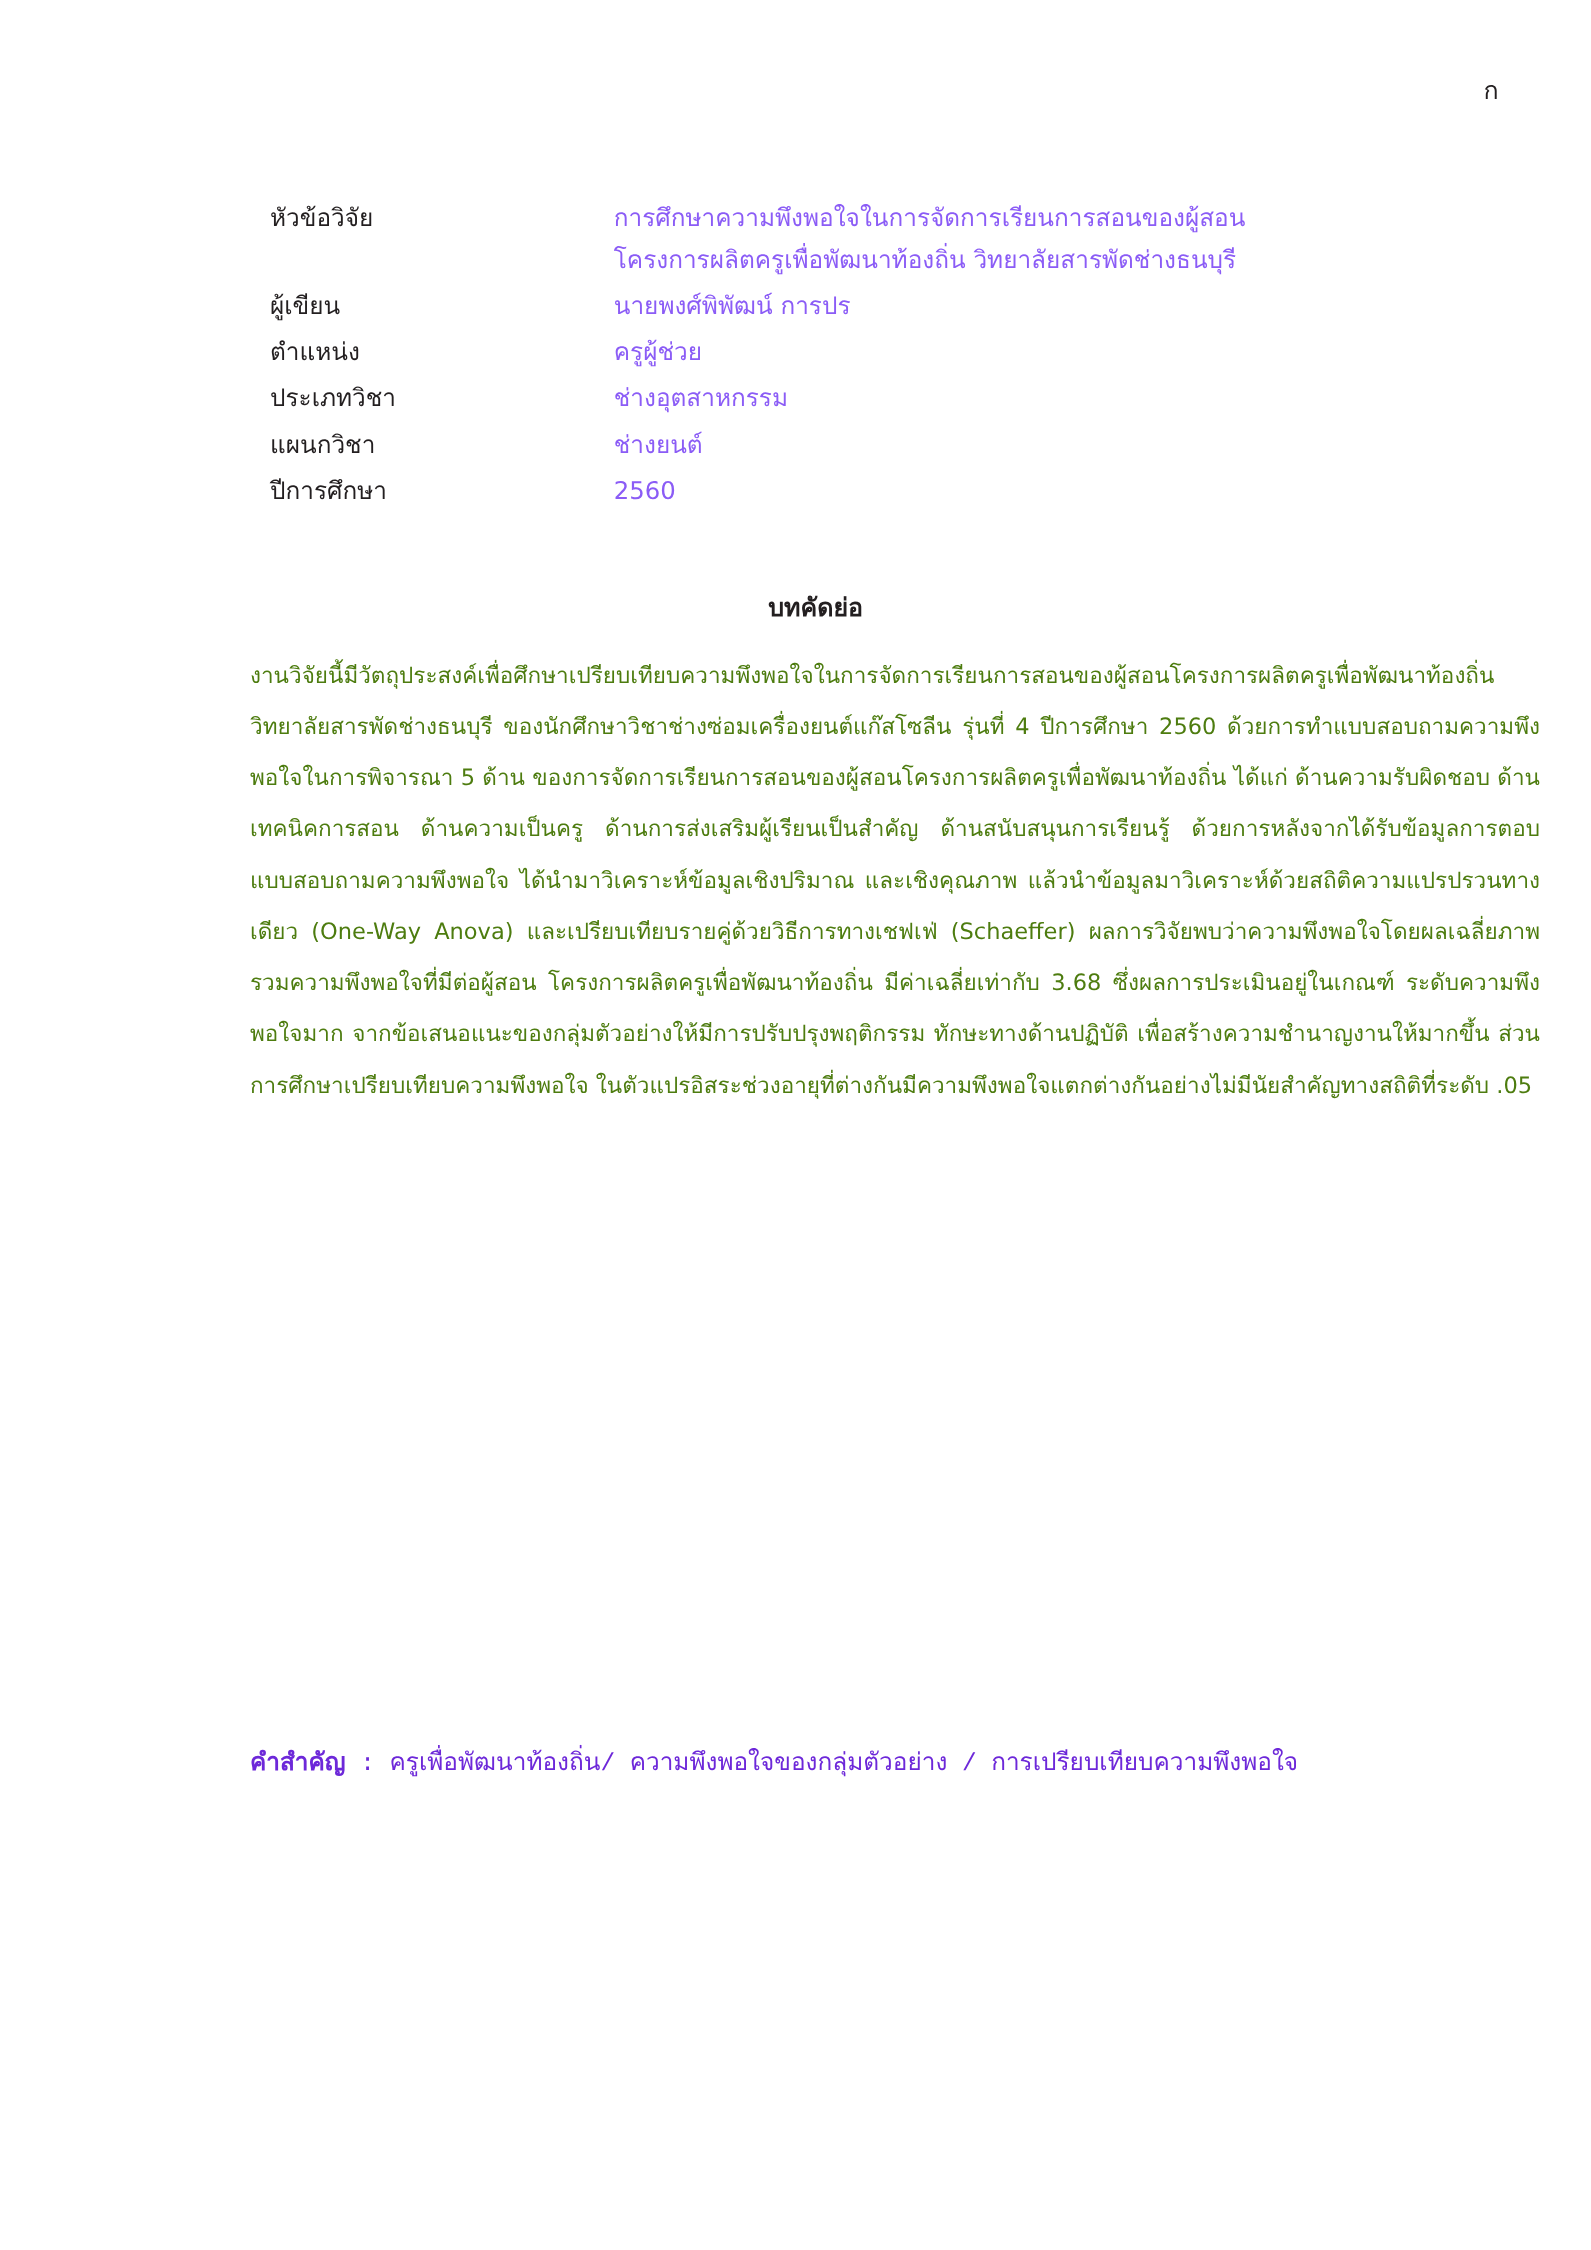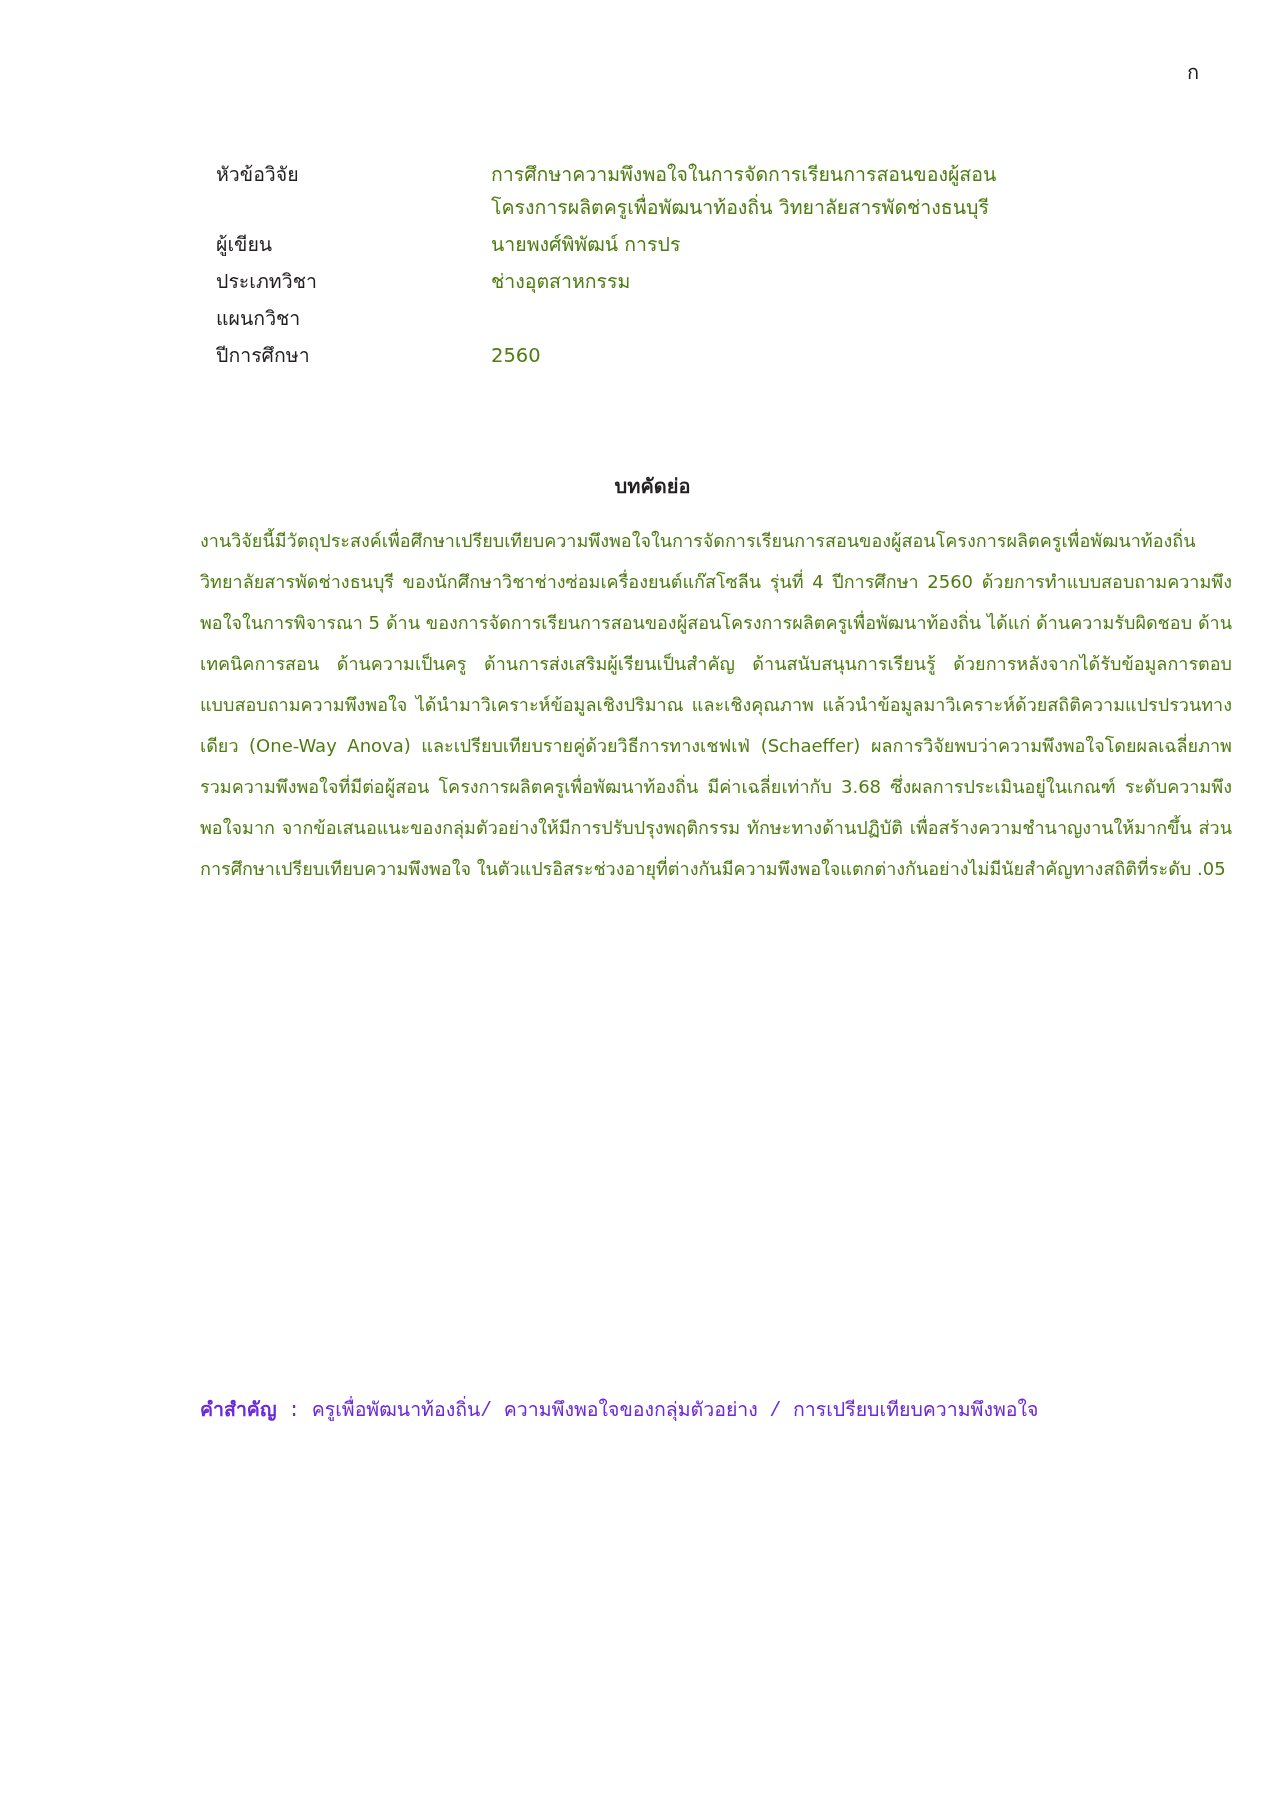--- a/index.html
+++ b/index.html
@@ -41,21 +41,21 @@
     width: 275px;
     flex: 0 0 275px;
     font-size: 19.5px;
     line-height: 33px;
     color: #231f20;
   }
   .meta-value {
     flex: 1 1 auto;
     font-size: 19.5px;
     line-height: 33px;
-    color: #4d7c0f;
+    color: #8b5cf6;
   }
   .meta-value .line2 {
     display: block;
   }
   .abstract-heading {
     position: absolute;
     top: 470px;
     left: 0;
     width: 1273px;
     text-align: center;
@@ -108,28 +108,33 @@
         <span>การศึกษาความพึงพอใจในการจัดการเรียนการสอนของผู้สอน</span>
         <span class="line2">โครงการผลิตครูเพื่อพัฒนาท้องถิ่น วิทยาลัยสารพัดช่างธนบุรี</span>
       </div>
     </div>
 
     <div class="meta-row">
       <div class="meta-label">ผู้เขียน</div>
       <div class="meta-value">นายพงศ์พิพัฒน์  การปร</div>
     </div>
 
+    <div class="meta-row">
+      <div class="meta-label">ตำแหน่ง</div>
+      <div class="meta-value">ครูผู้ช่วย</div>
+    </div>
 
     <div class="meta-row">
       <div class="meta-label">ประเภทวิชา</div>
       <div class="meta-value">ช่างอุตสาหกรรม</div>
     </div>
 
     <div class="meta-row">
       <div class="meta-label">แผนกวิชา</div>
+      <div class="meta-value">ช่างยนต์</div>
     </div>
 
     <div class="meta-row">
       <div class="meta-label">ปีการศึกษา</div>
       <div class="meta-value">2560</div>
     </div>
 
   </div>
 
   <div class="abstract-heading">บทคัดย่อ</div>

